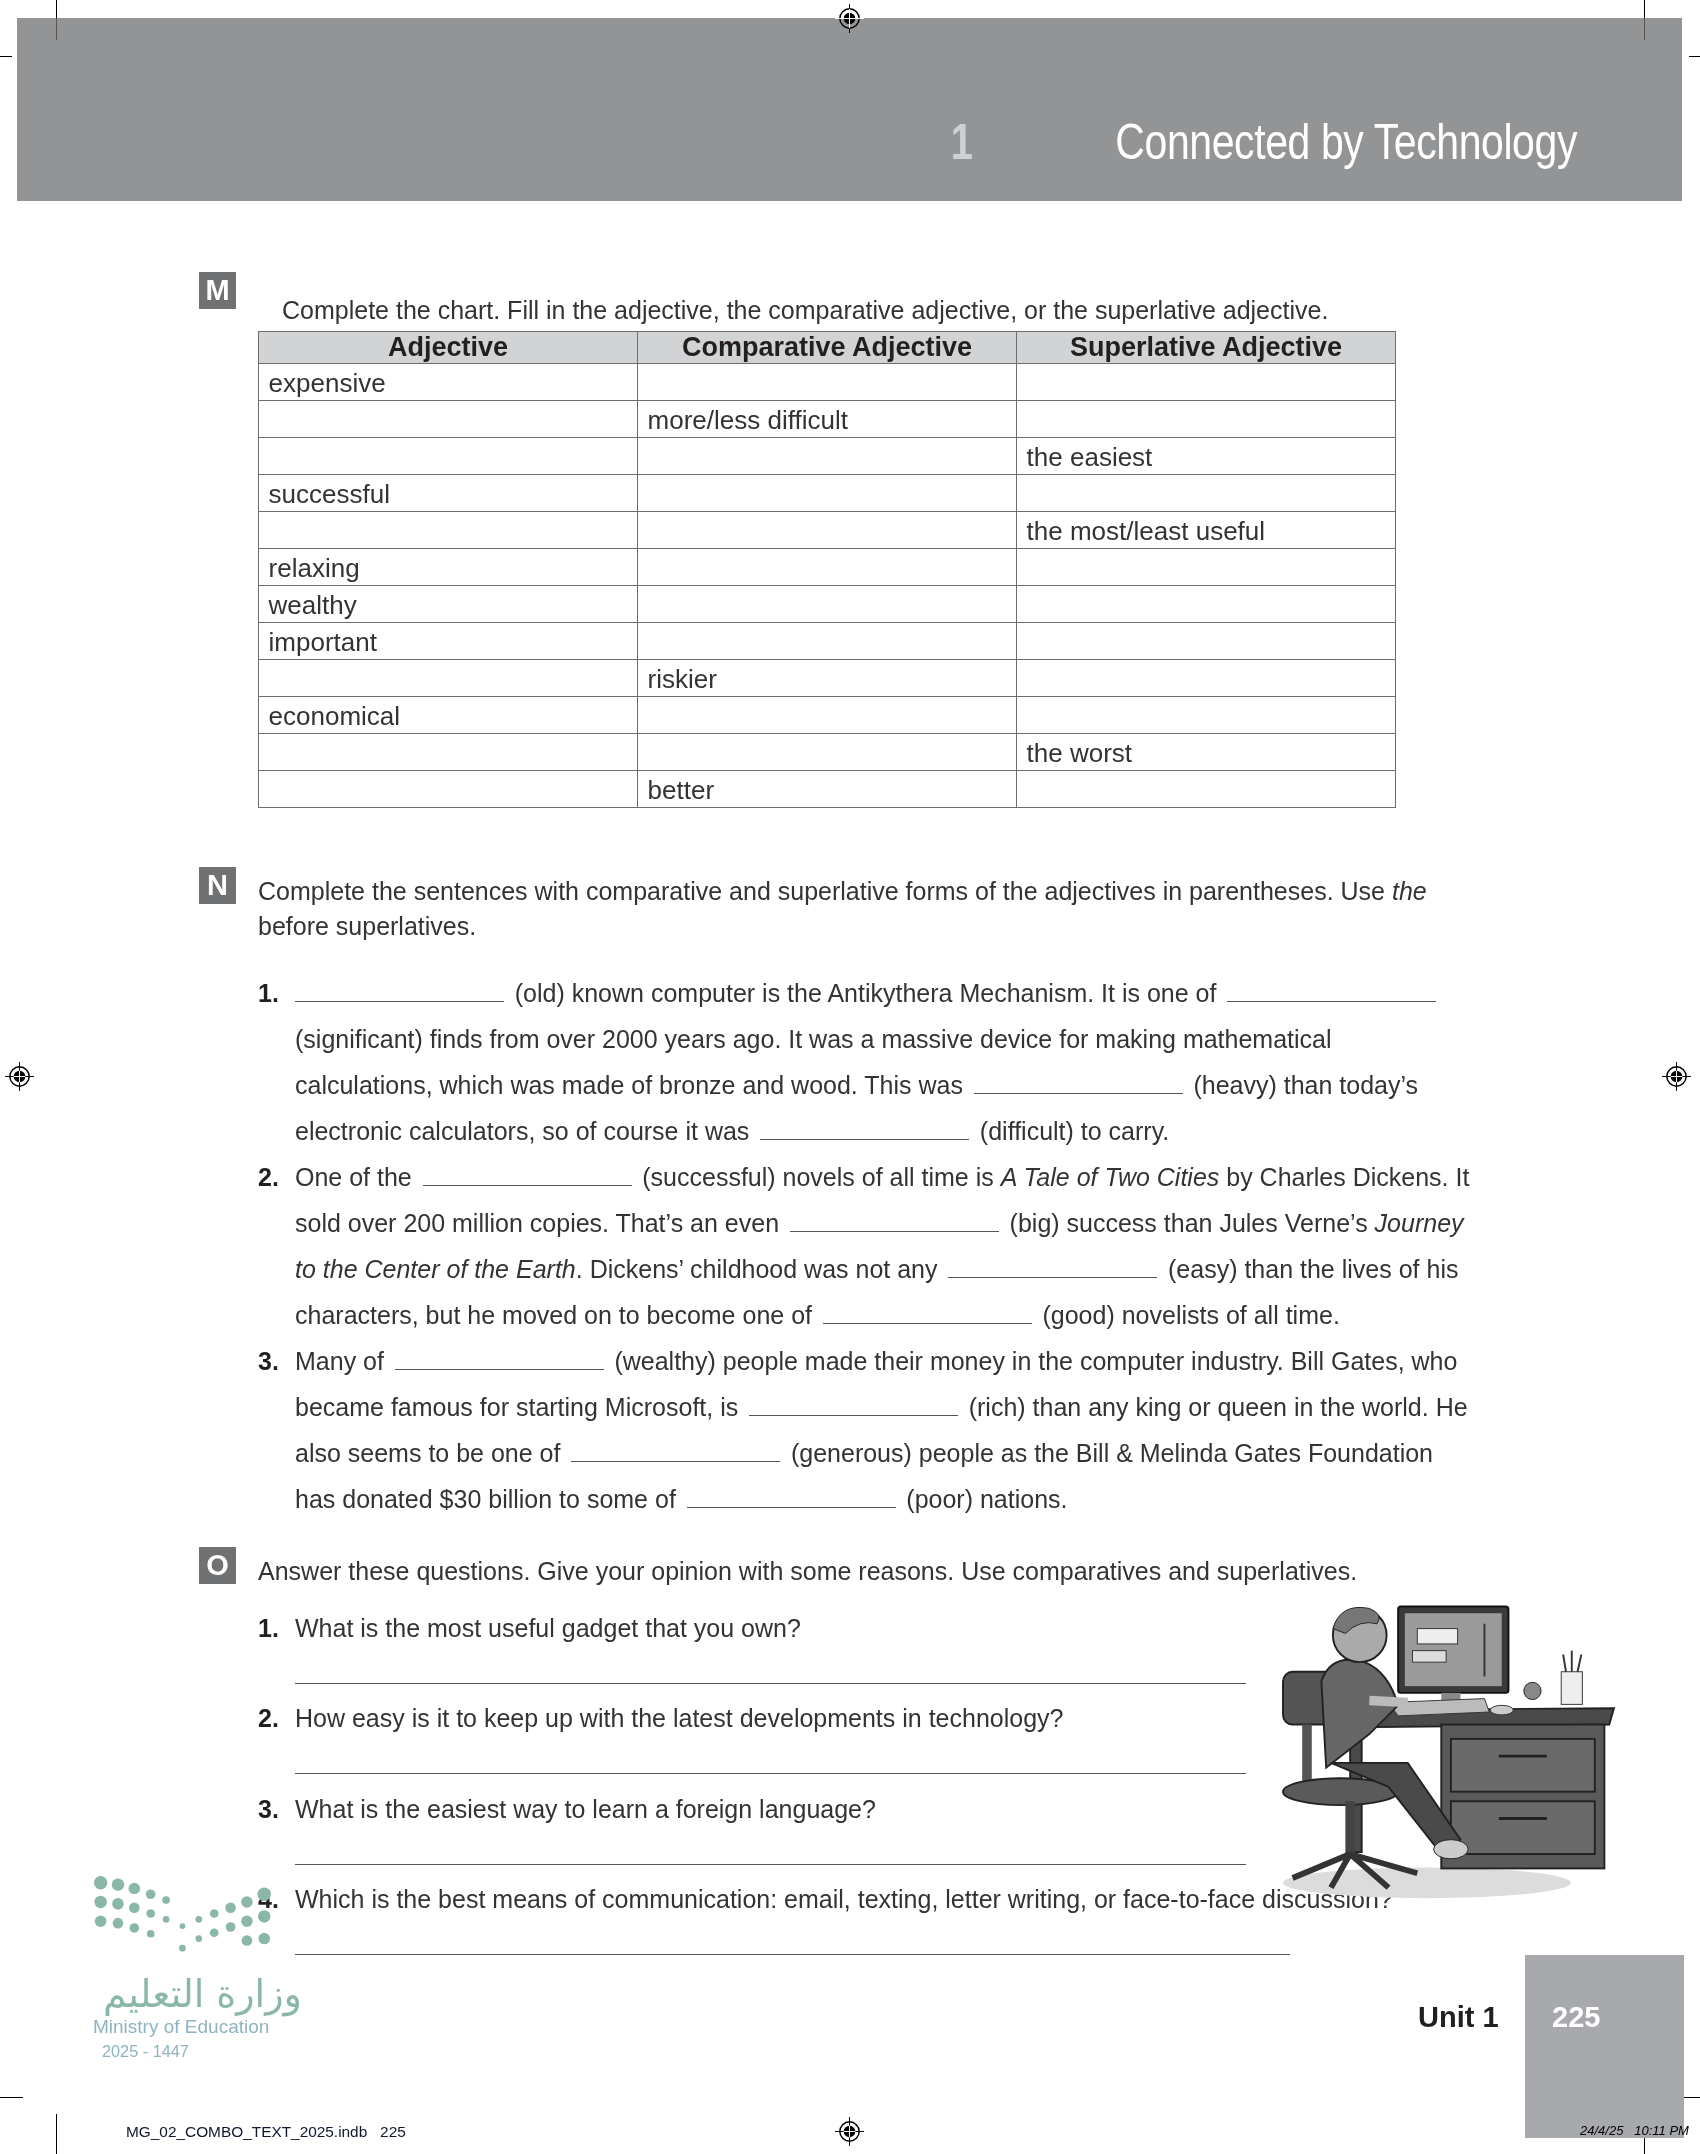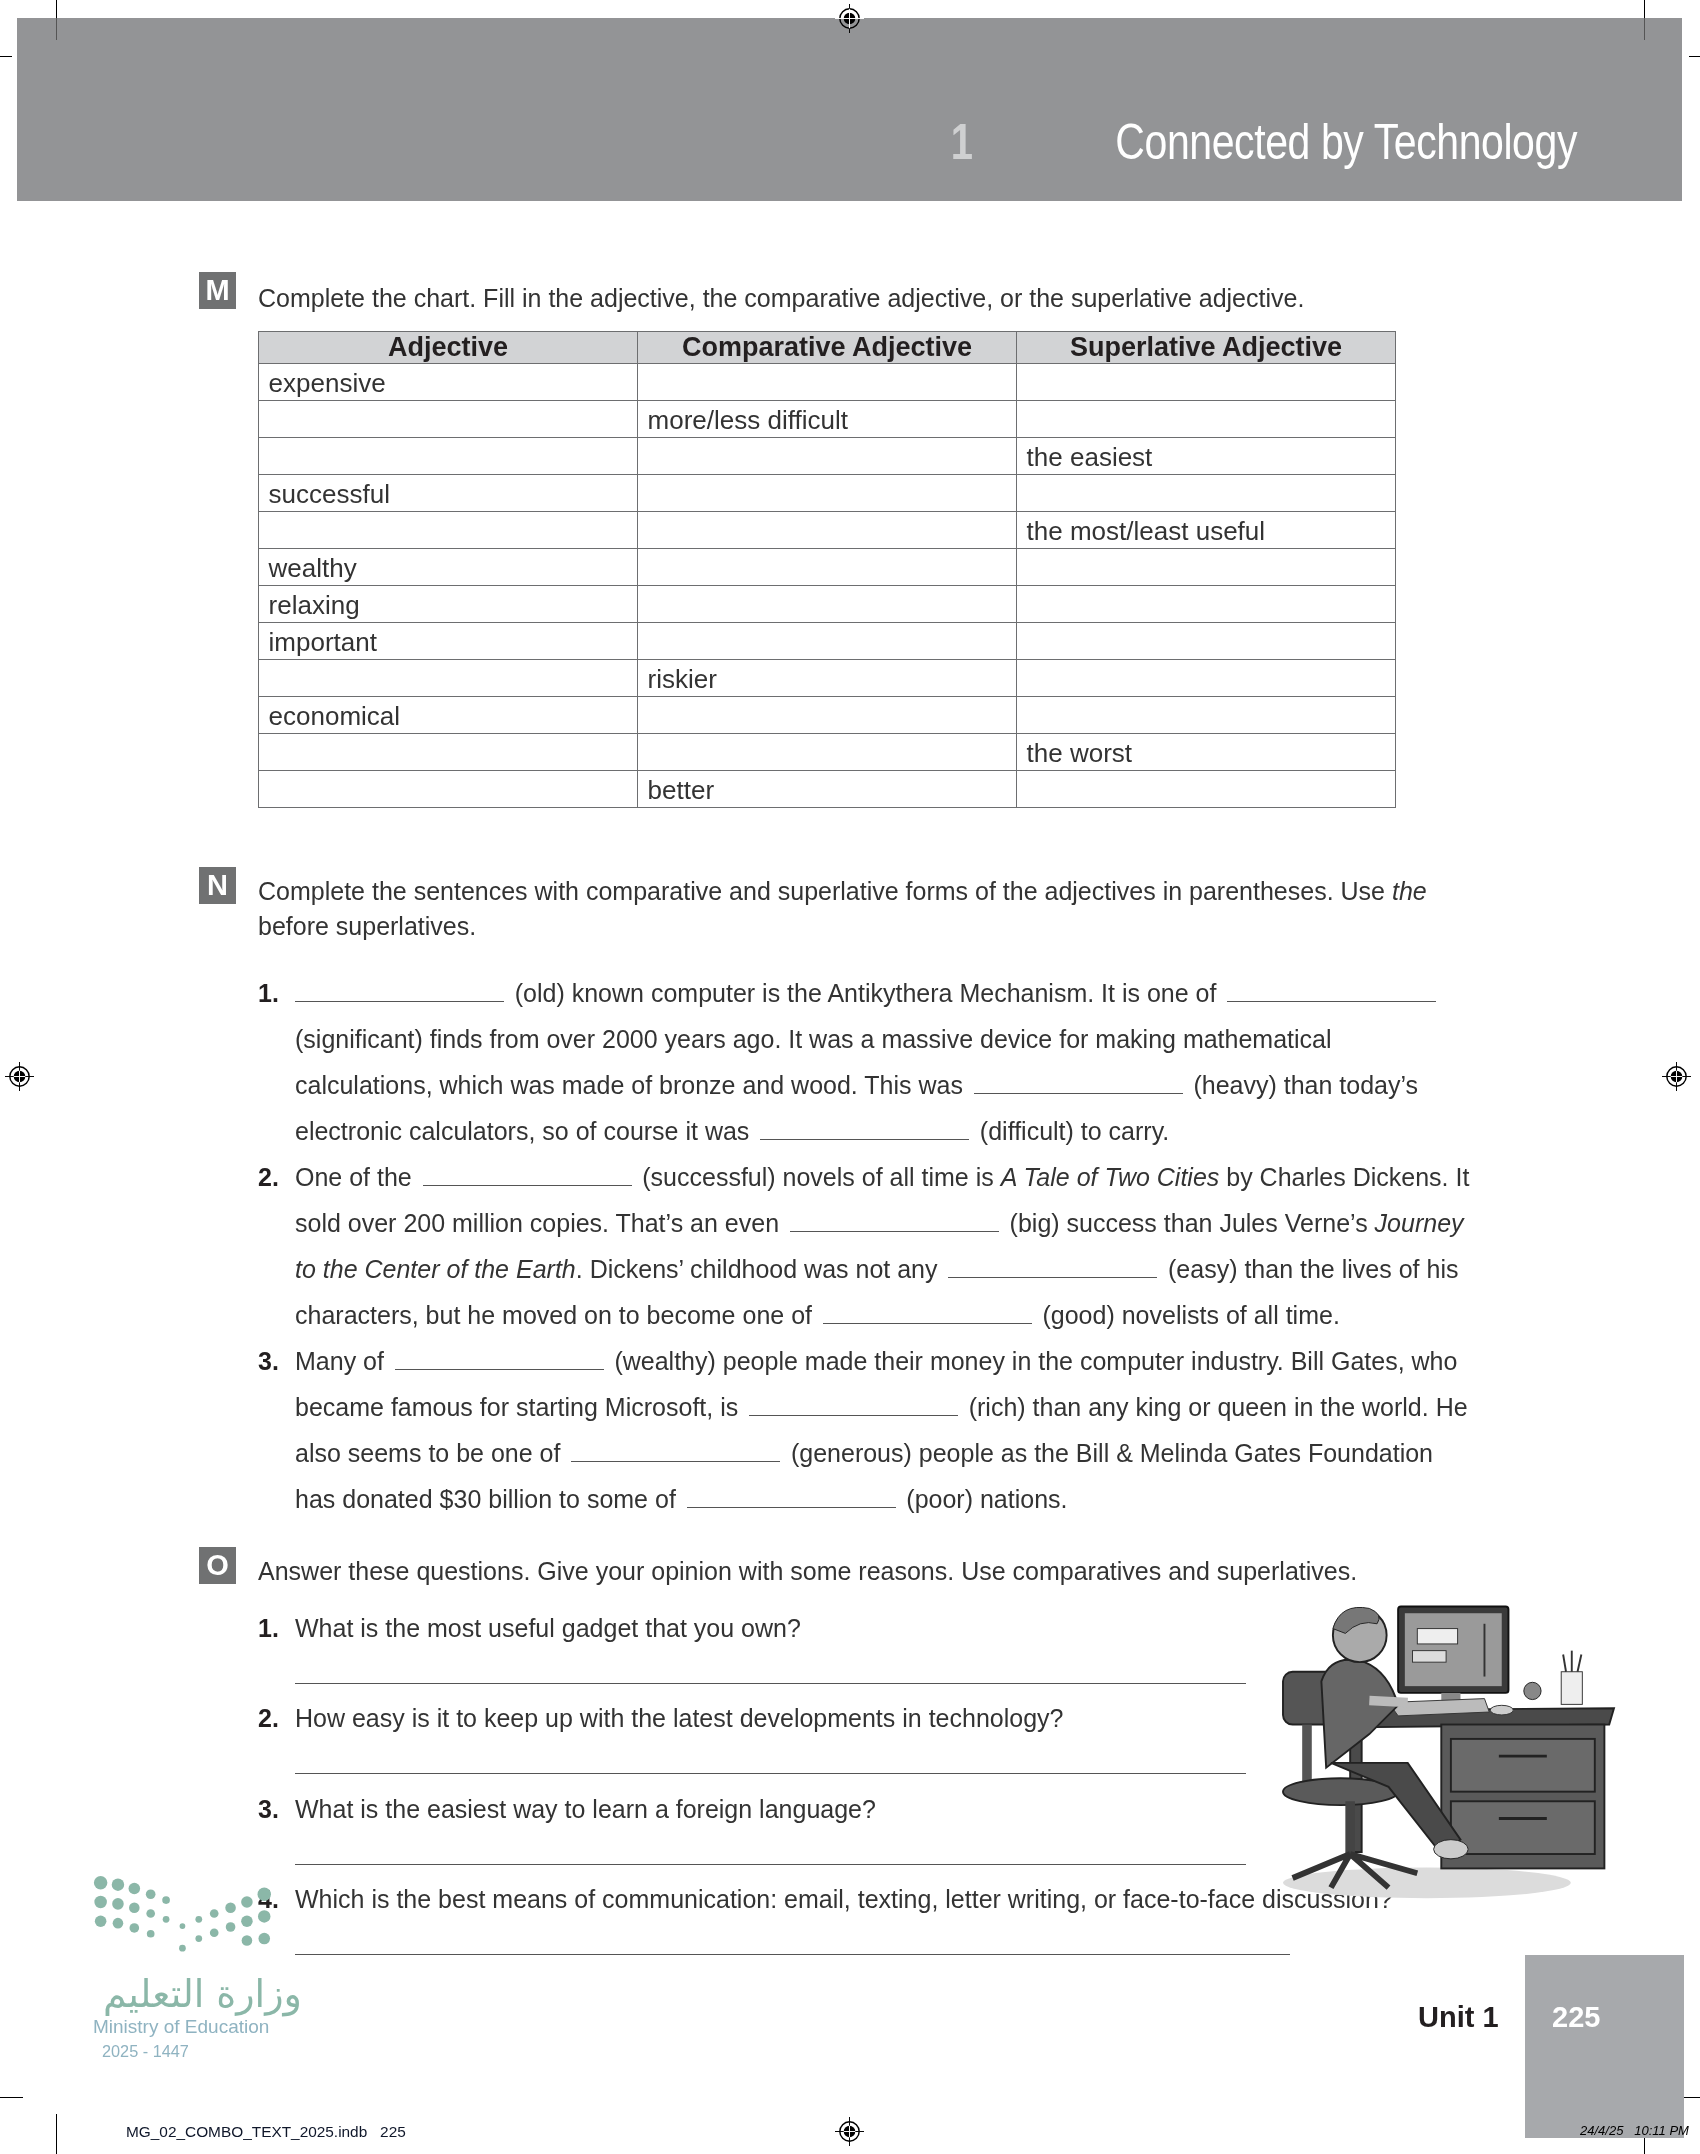--- a/index.html
+++ b/index.html
@@ -104,21 +104,21 @@
   <line x1="9" y1="15" x2="21" y2="15" stroke="#fff" stroke-width="1"></line>
   <line x1="15" y1="9" x2="15" y2="21" stroke="#fff" stroke-width="1"></line>
 </svg>
 
 <div class="header-title">
   <span class="unit-num">1</span>
   <span class="unit-title">Connected by Technology</span>
 </div>
 
 <div class="badge" style="left:199px;top:272px;">M</div>
-<div class="instr" style="top:281px;">Complete the chart. Fill in the adjective, the comparative adjective, or the superlative adjective.</div>
+<div class="instr" style="top:293px;margin-left:24px;">Complete the chart. Fill in the adjective, the comparative adjective, or the superlative adjective.</div>
 
 <table class="chart">
   <colgroup>
       <col>
       <col>
       <col>
     </colgroup>
   <thead>
     <tr>
       <th>Adjective</th>
@@ -146,26 +146,26 @@
         <td>successful</td>
         <td></td>
         <td></td>
       </tr>
       <tr>
         <td></td>
         <td></td>
         <td>the most/least useful</td>
       </tr>
       <tr>
+        <td>relaxing</td>
+        <td></td>
+        <td></td>
+      </tr>
+      <tr>
         <td>wealthy</td>
-        <td></td>
-        <td></td>
-      </tr>
-      <tr>
-        <td>relaxing</td>
         <td></td>
         <td></td>
       </tr>
       <tr>
         <td>important</td>
         <td></td>
         <td></td>
       </tr>
       <tr>
         <td></td>

